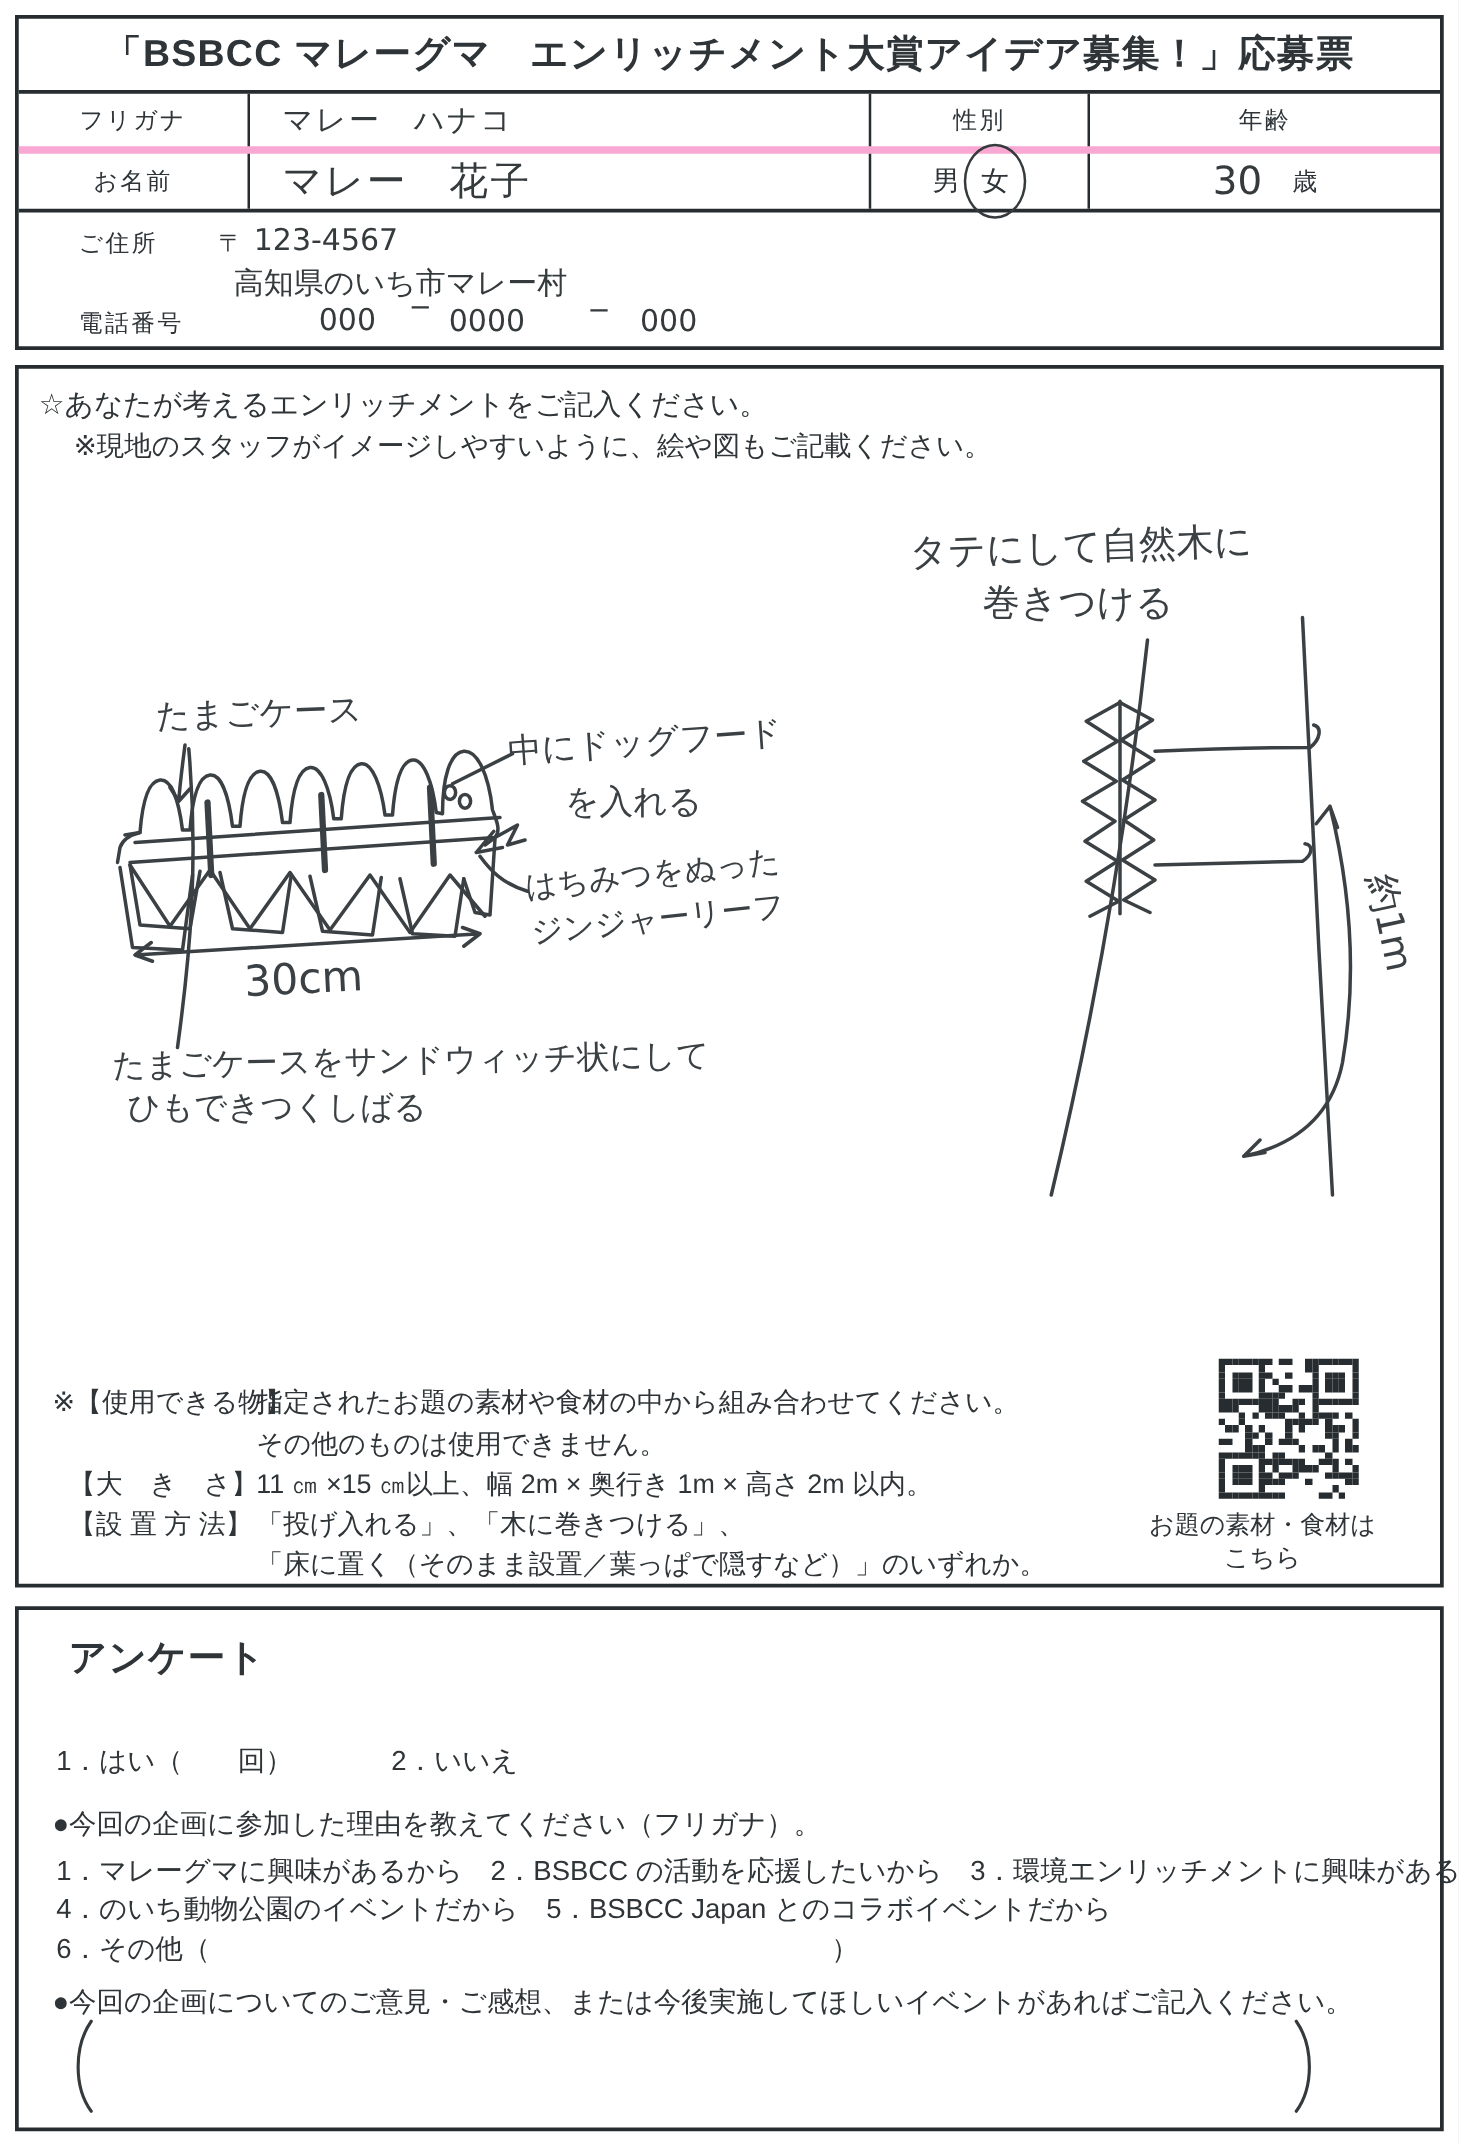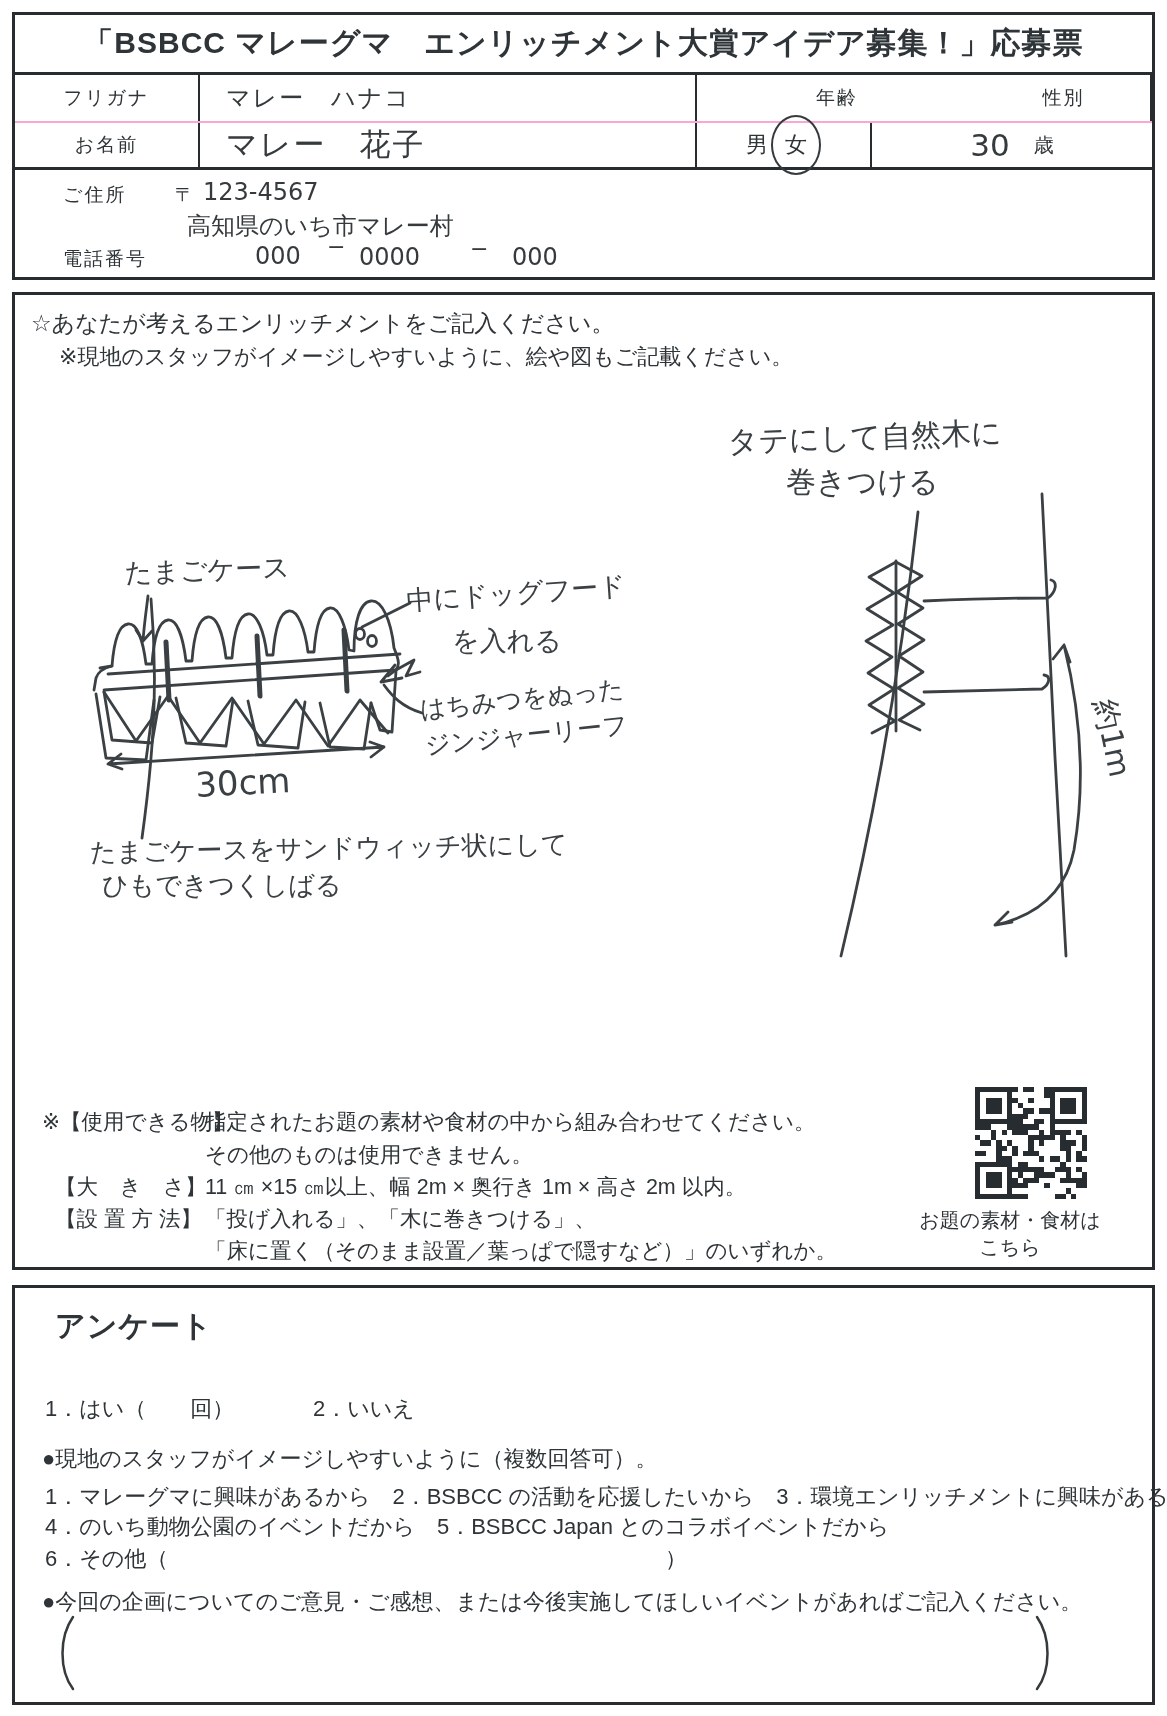--- a/index.html
+++ b/index.html
@@ -7,21 +7,21 @@
         font-family:"Liberation Sans","DejaVu Sans",sans-serif;color:#2e3437;overflow:hidden}
   .box{position:absolute;left:12px;width:1143px;border:3px solid #262c2f;box-sizing:border-box;background:#fff}
   #box1{top:12px;height:268px}
   #box2{top:292px;height:978px}
   #box3{top:1285px;height:420px}
 
   
   .titlebar{height:57px;border-bottom:3px solid #262c2f;display:flex;align-items:center;justify-content:center;
             font-size:30px;font-weight:bold;letter-spacing:1px}
   .frow{display:flex;box-sizing:border-box}
-  .r1{height:48px;border-bottom:2px solid #f9a8d4}
+  .r1{height:48px;border-bottom:6px solid #f9a8d4}
   .r2{height:47px;border-bottom:3px solid #262c2f}
   .cell{box-sizing:border-box;display:flex;align-items:center;overflow:visible}
   .cw1{width:185px;border-right:2px solid #262c2f;justify-content:center}
   .cw2{width:497px;border-right:2px solid #262c2f;padding-left:26px}
   .cw3{width:175px;border-right:2px solid #262c2f;justify-content:center}
   .cw4{flex:1;justify-content:center}
   .lbl{font-size:19px;letter-spacing:2px}
   .hand{font-family:"DejaVu Sans",sans-serif;color:#353a3d}
   .v-furigana{font-size:24px;letter-spacing:2px}
   .v-name{font-size:31px;letter-spacing:2px}
@@ -55,22 +55,22 @@
 <body>
 
 <div class="page">
 
   <div class="box" id="box1">
     <div class="titlebar">「BSBCC マレーグマ　エンリッチメント大賞アイデア募集！」応募票</div>
 
     <div class="frow r1">
       <div class="cell cw1 lbl">フリガナ</div>
       <div class="cell cw2 hand v-furigana">マレー　ハナコ</div>
+      <div class="cell cw3 lbl">性別</div>
       <div class="cell cw4 lbl">年齢</div>
-      <div class="cell cw3 lbl">性別</div>
     </div>
 
     <div class="frow r2">
       <div class="cell cw1 lbl">お名前</div>
       <div class="cell cw2 hand v-name">マレー　花子</div>
       <div class="cell cw3" style="font-size:22px">
         <span>男</span>
           <span class="gcircle">
             <span>女</span>
           </span>
@@ -417,21 +417,21 @@
   </div>
 
   <div class="box" id="box3">
     <div class="sv-head">アンケート</div>
 
     <div class="sline snum" style="top:106px">
       <span>1．はい（　　回）</span>
       <span style="position:absolute;left:268px">2．いいえ</span>
     </div>
 
-    <div class="sline" style="top:156px">●現地のスタッフがイメージしやすいように（複数回答可）。</div>
+    <div class="sline" style="top:156px">●今回の企画に参加した理由を教えてください（フリガナ）。</div>
     <div class="sline snum" style="top:194px">1．マレーグマに興味があるから　2．BSBCC の活動を応援したいから　3．環境エンリッチメントに興味があるから</div>
     <div class="sline snum" style="top:224px">4．のいち動物公園のイベントだから　5．BSBCC Japan とのコラボイベントだから</div>
     <div class="sline snum" style="top:256px">
       <span>6．その他（</span>
       <span style="position:absolute;left:620px">）</span>
     </div>
 
     <div class="sline" style="top:299px">●今回の企画についてのご意見・ご感想、または今後実施してほしいイベントがあればご記入ください。</div>
     <svg class="bigparens" viewBox="0 0 1020 78">
       <path d="M28,3 C14,23 14,56 28,75" fill="none" stroke="#353a3d" stroke-width="2.5" stroke-linecap="round"></path>

